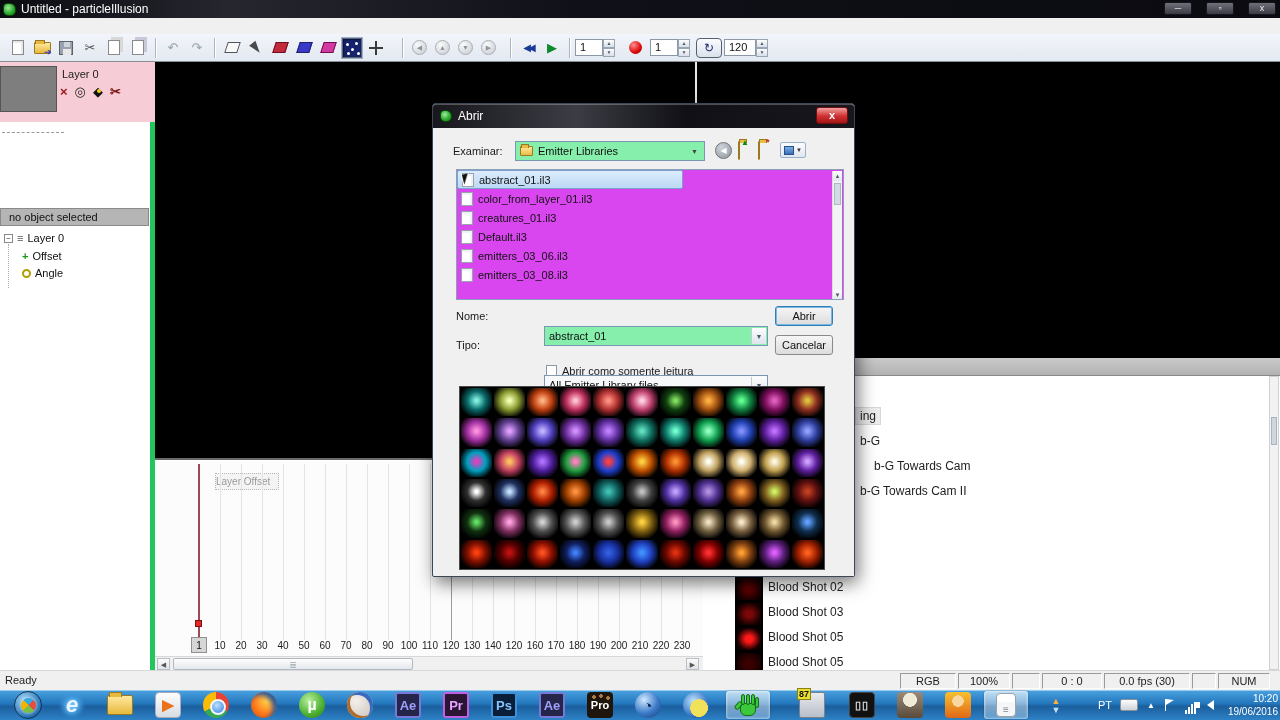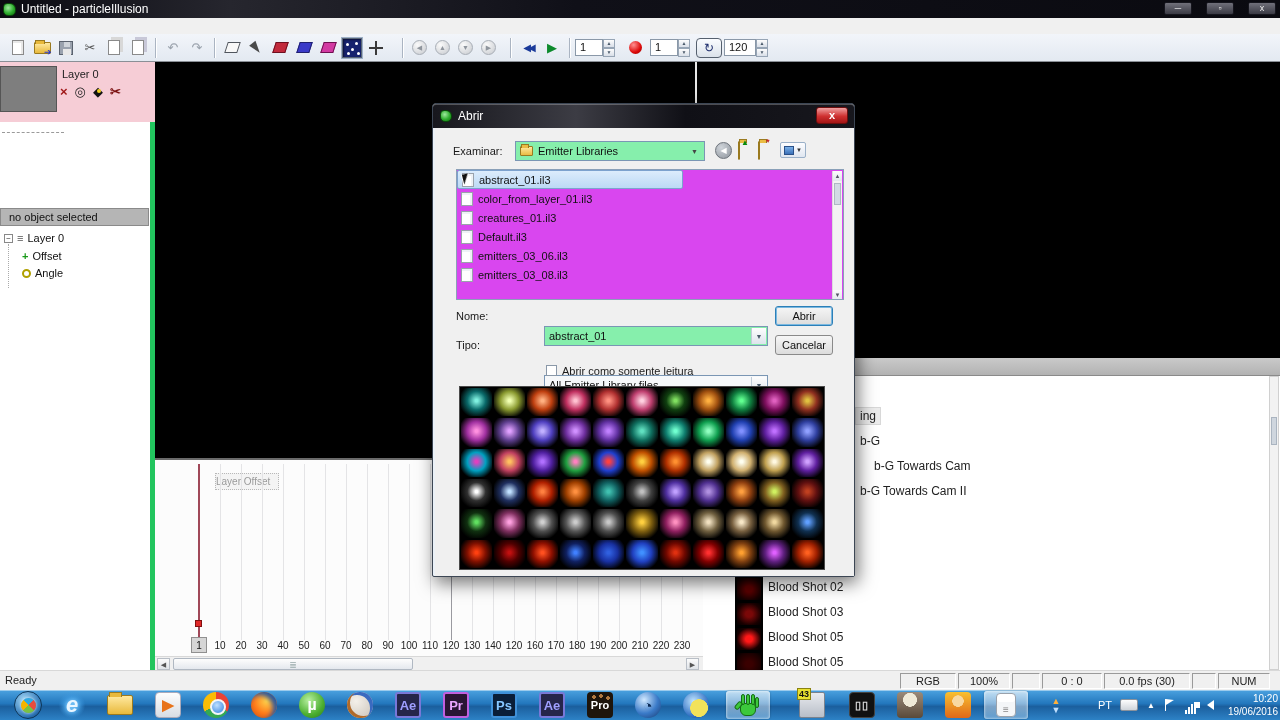--- a/index.html
+++ b/index.html
@@ -587,21 +587,21 @@
           <div class="palm"></div>
           <div class="f" style="left: 6px; top: 2px;"></div>
           <div class="f" style="left: 11px; top: 2px;"></div>
           <div class="f" style="left: 16px; top: 2px;"></div>
           <div class="f" style="left: 20px; top: 5px;"></div>
           <div class="t"></div>
         </div>
       </div>
       <div class="tb-slot" style="left: 790px;">
         <div class="tb-ic k-n99">
-          <b>43</b>
+          <b>87</b>
         </div>
       </div>
       <div class="tb-slot" style="left: 840px;">
         <div class="tb-ic k-film">▯▯</div>
       </div>
       <div class="tb-slot" style="left: 888px;">
         <div class="tb-ic k-avatar"></div>
       </div>
       <div class="tb-slot" style="left: 936px;">
         <div class="tb-ic k-naruto"></div>

